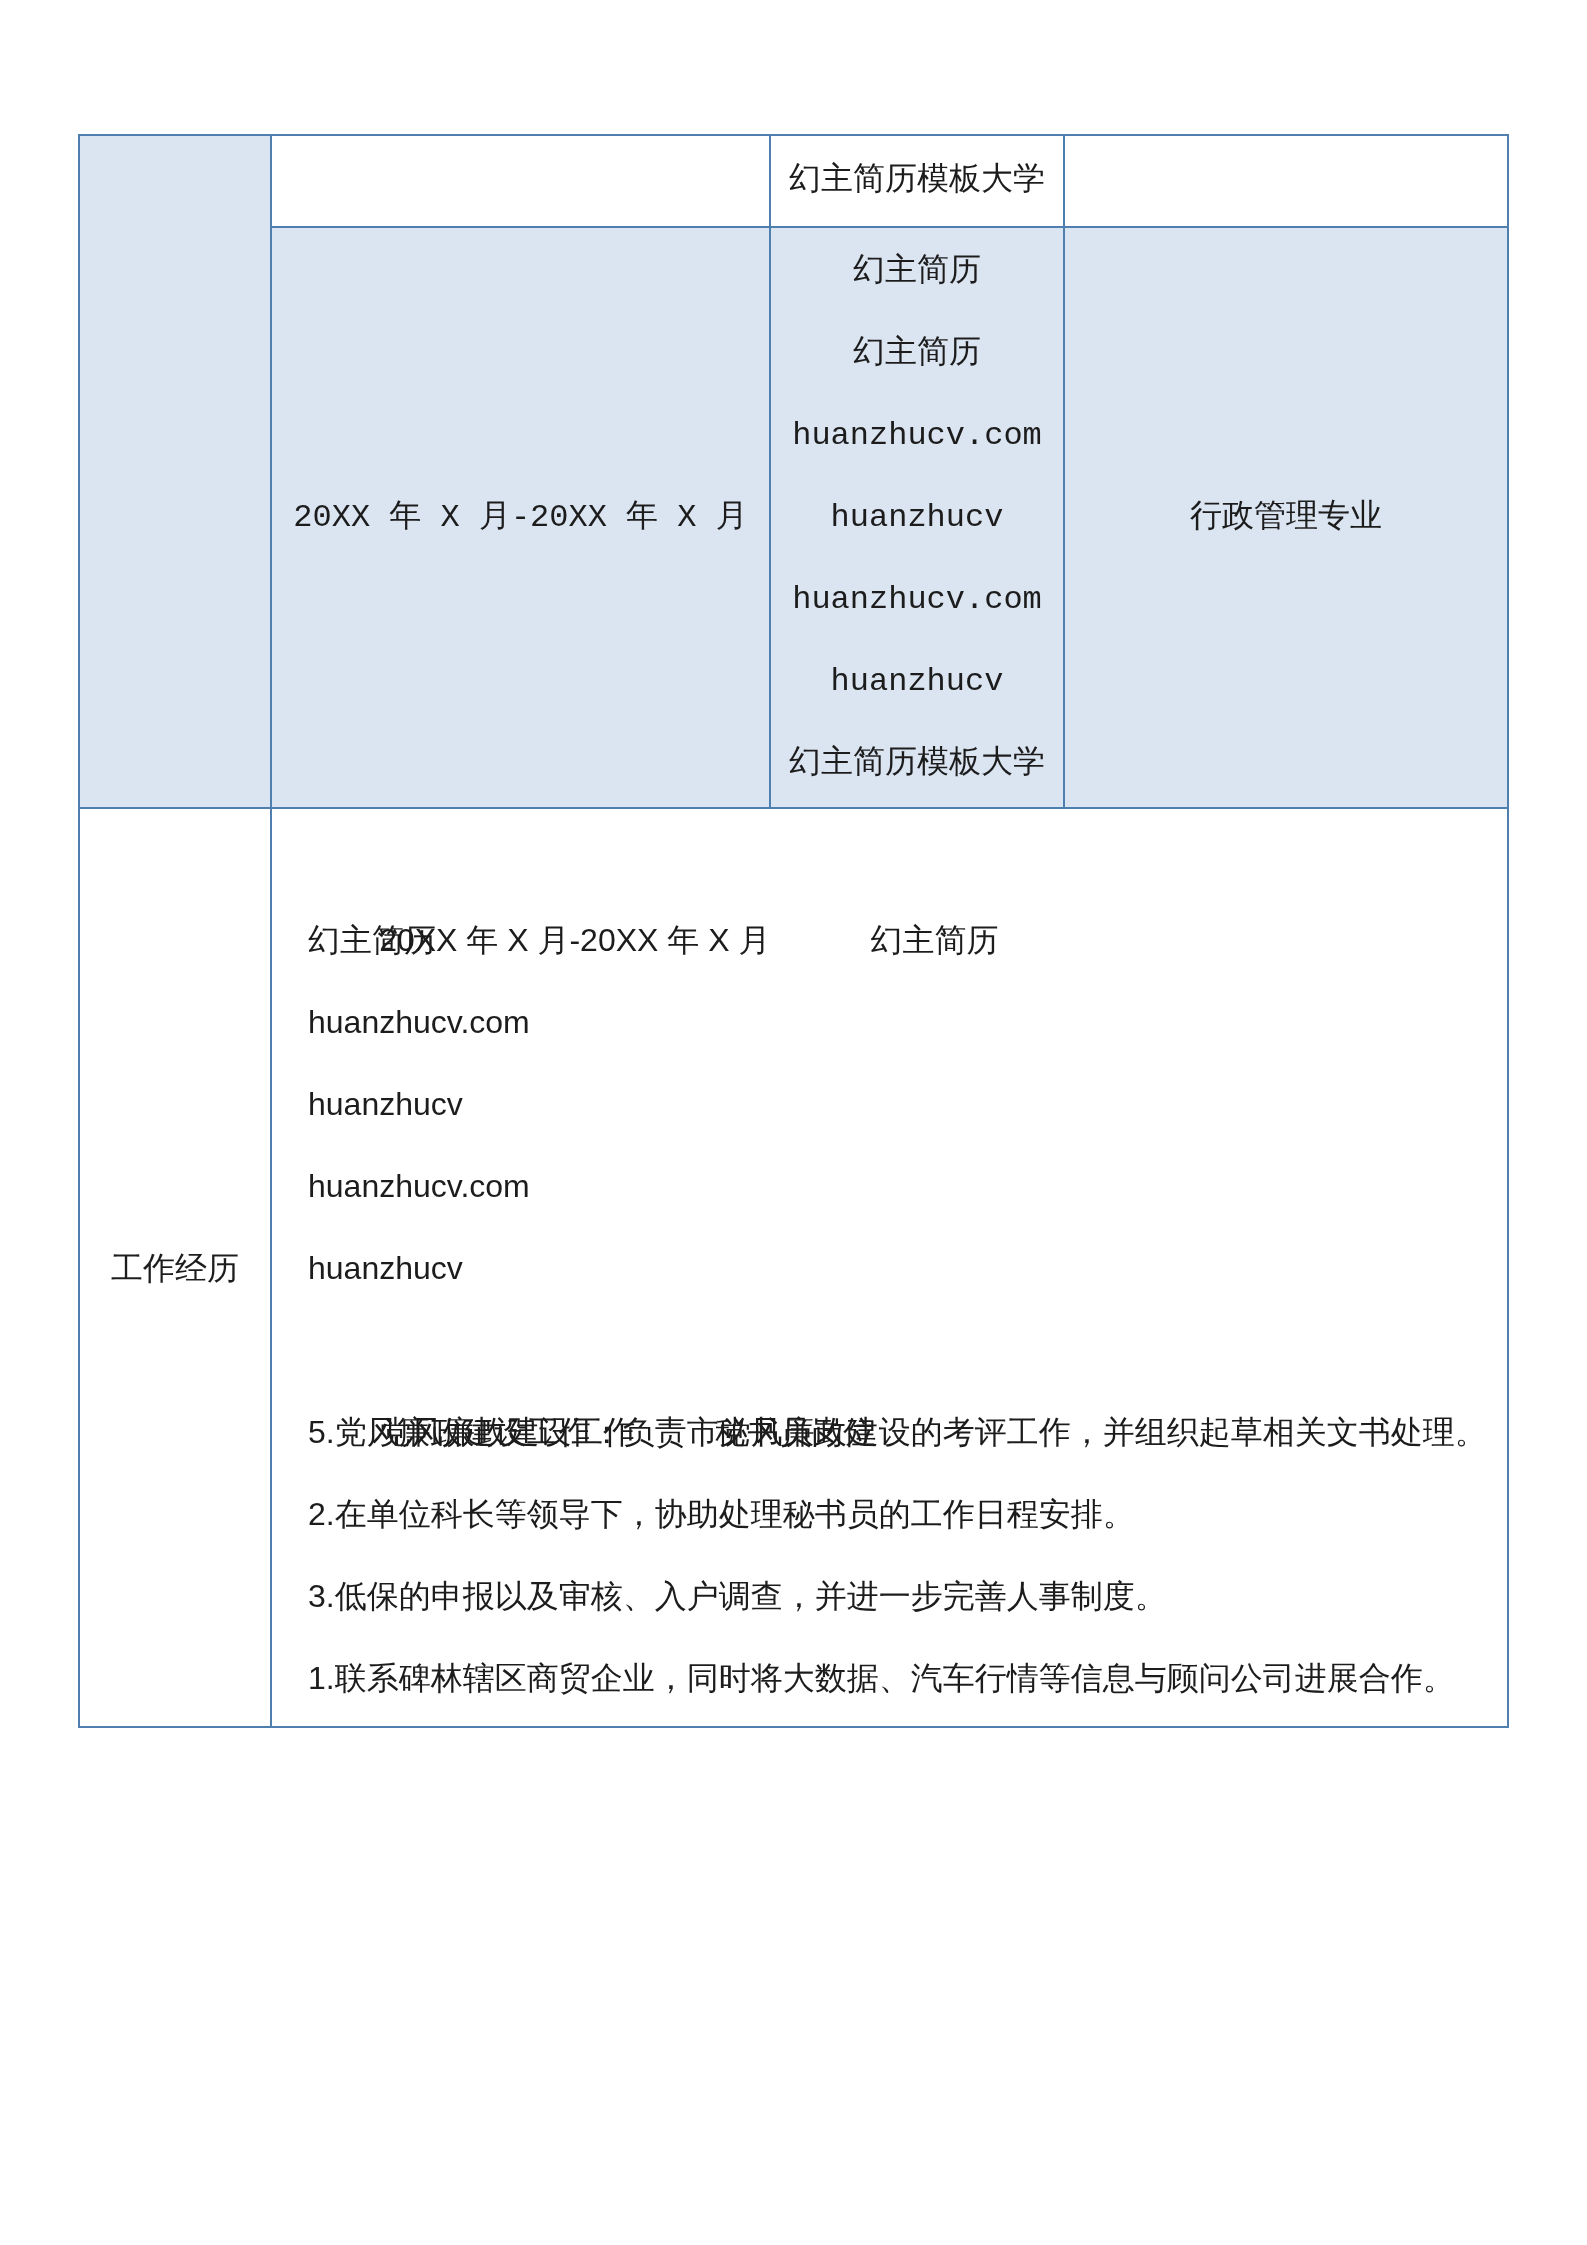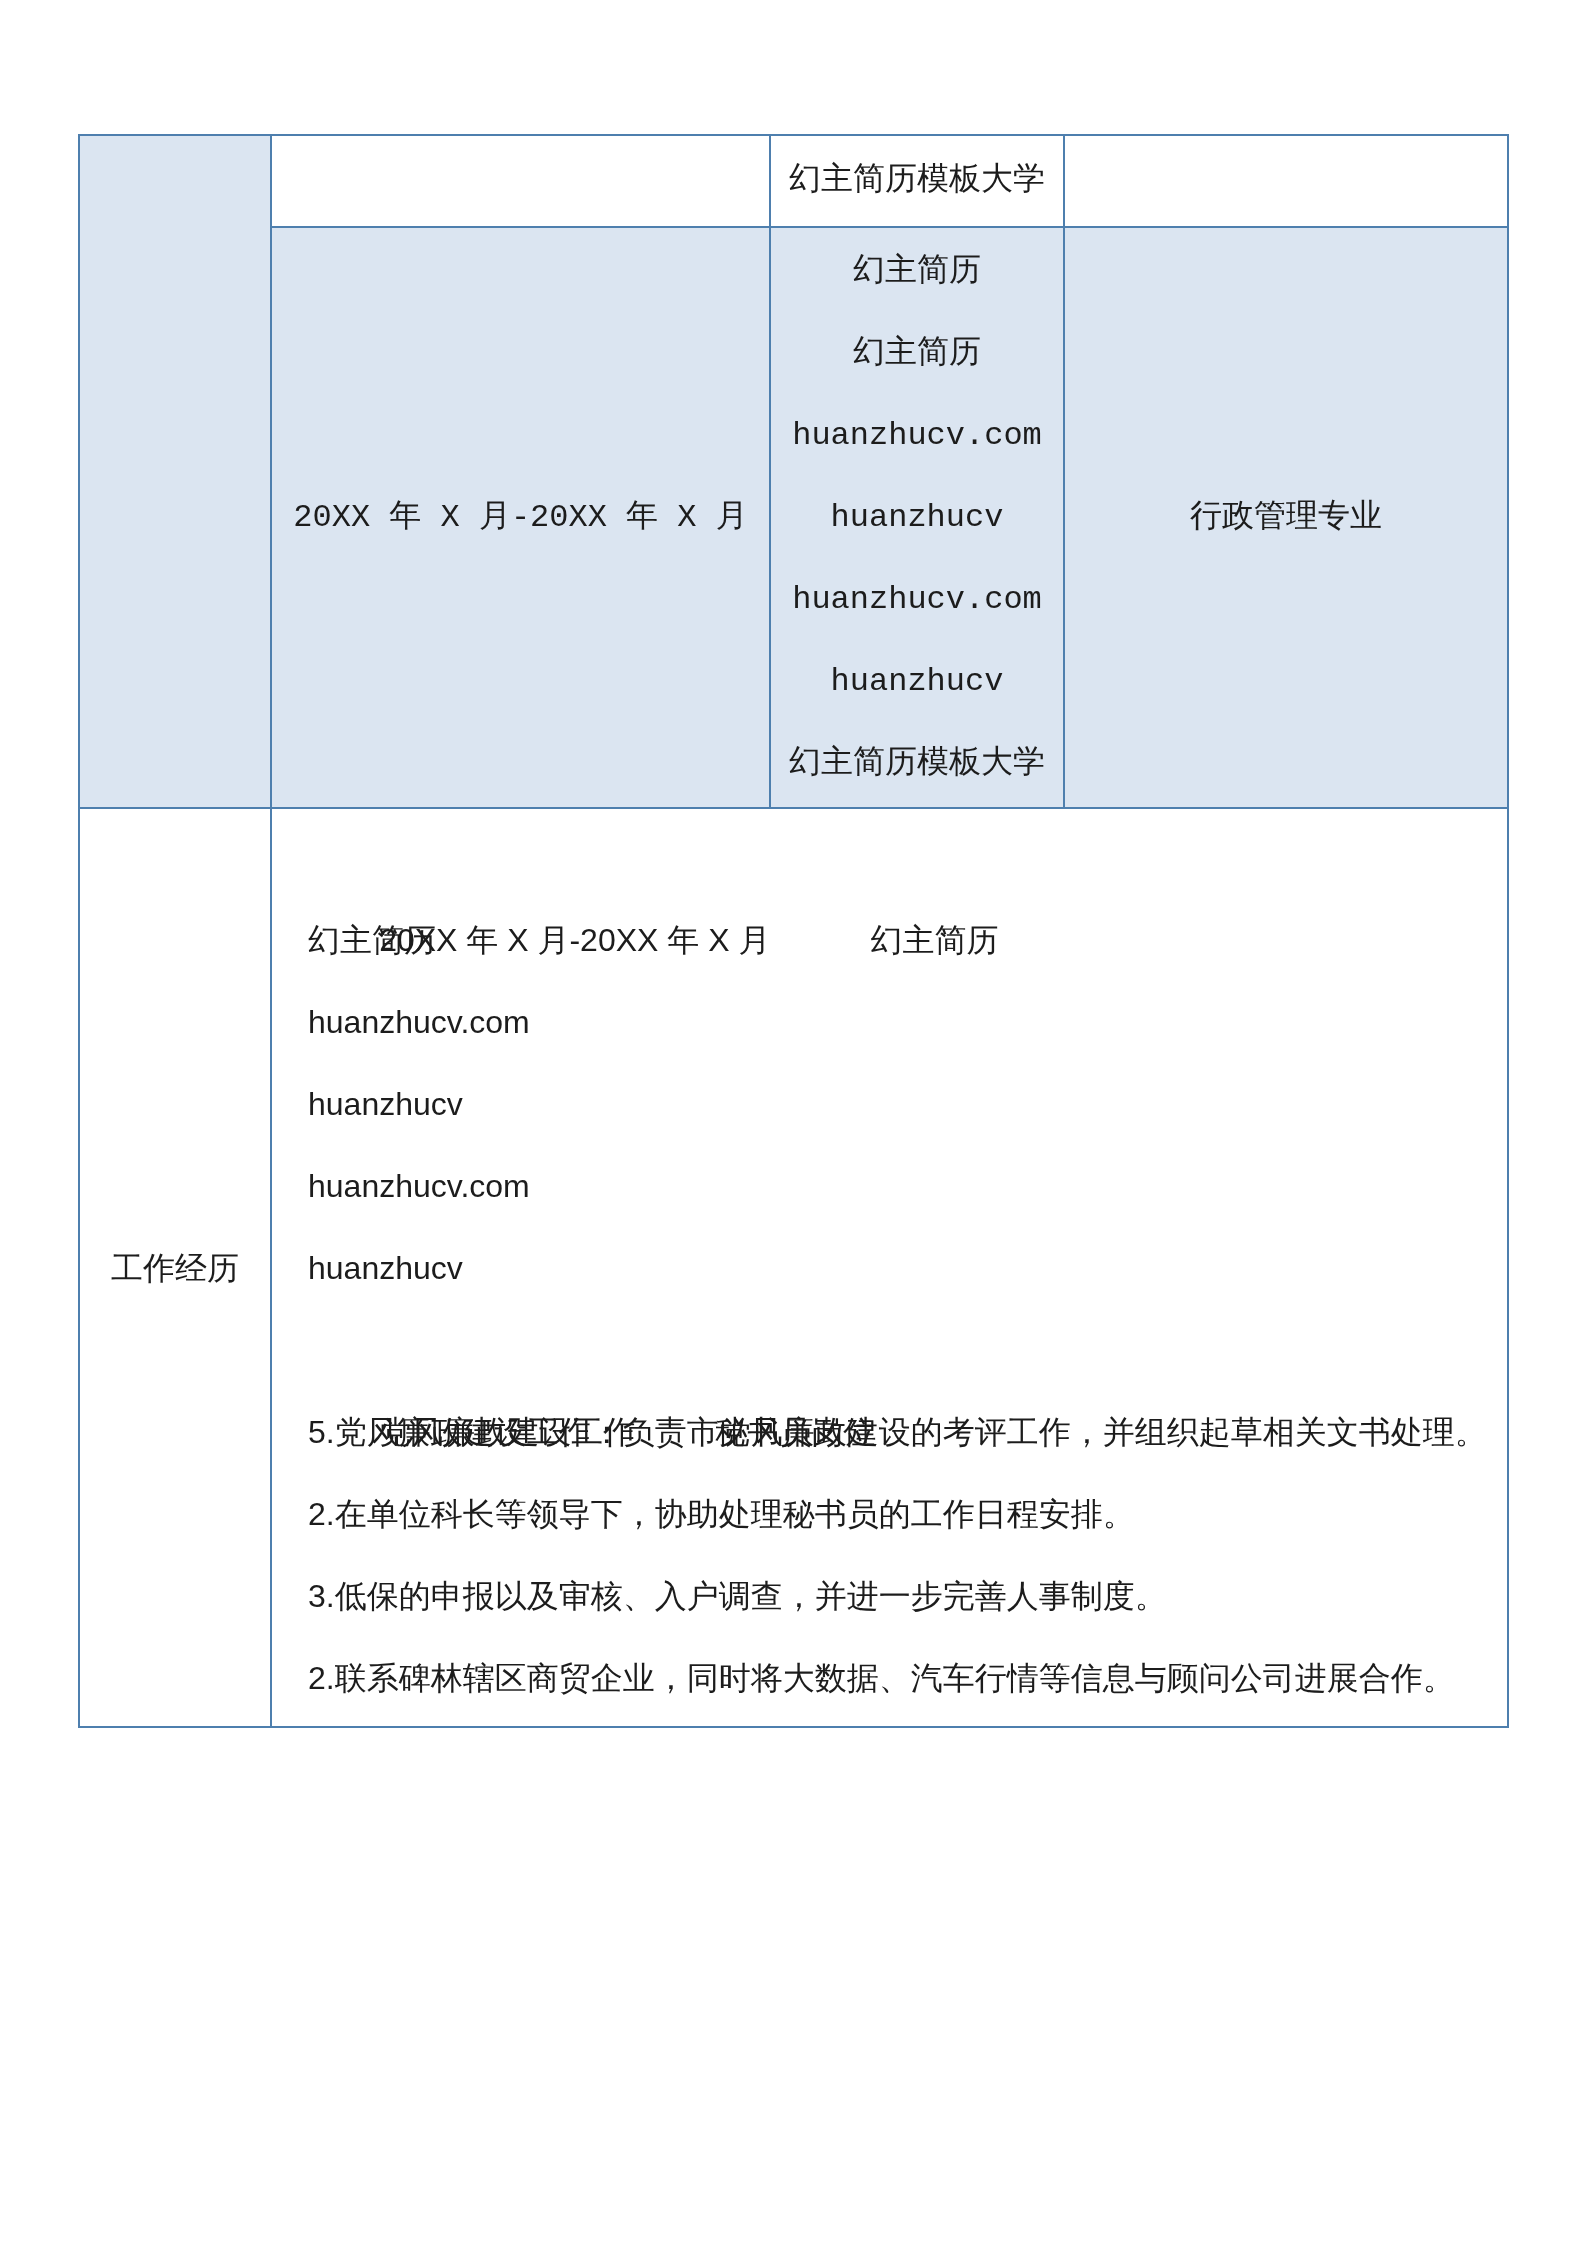--- a/index.html
+++ b/index.html
@@ -110,17 +110,17 @@
       <div class="line">huanzhucv.com</div>
       <div class="line">huanzhucv</div>
       <div class="line">huanzhucv.com</div>
       <div class="line">huanzhucv</div>
       <div class="line">
         <span>党风廉政建设工作</span><span class="gap-md">秘书员岗位</span>
       </div>
       <div class="line">5.党风廉政建设工作：负责市党风廉政建设的考评工作，并组织起草相关文书处理。</div>
       <div class="line">2.在单位科长等领导下，协助处理秘书员的工作日程安排。</div>
       <div class="line">3.低保的申报以及审核、入户调查，并进一步完善人事制度。</div>
-      <div class="line">2.联系碑林辖区商贸企业，同时将大数据、汽车行情等信息与顾问公司进展合作。</div>
+      <div class="line">1.联系碑林辖区商贸企业，同时将大数据、汽车行情等信息与顾问公司进展合作。</div>
     </div>
 
   </div>
 </div>
 
 </body></html>

